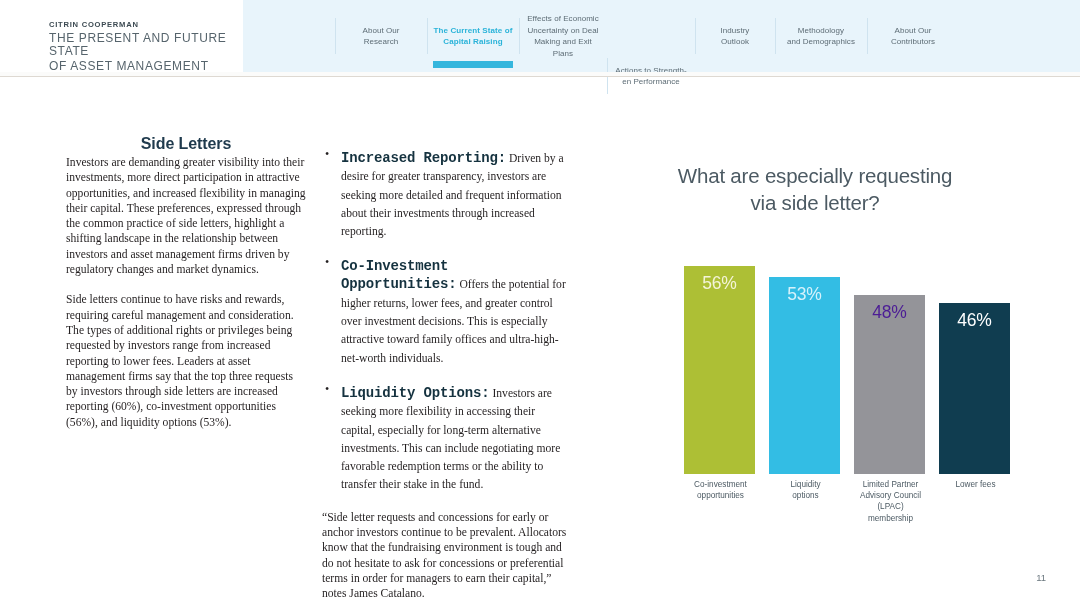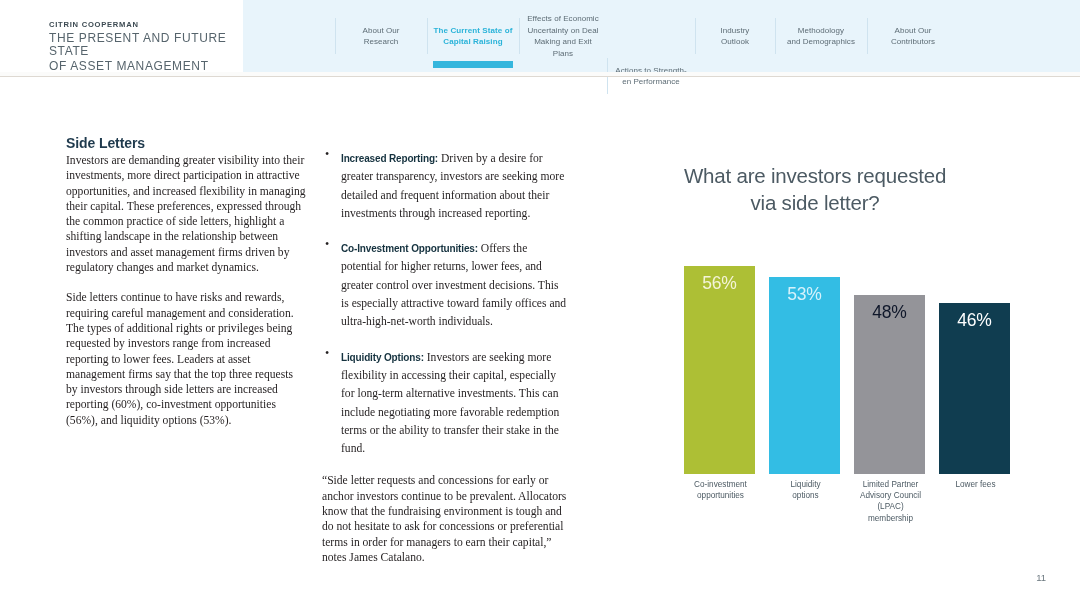--- a/index.html
+++ b/index.html
@@ -138,25 +138,26 @@
 
   .col-left {
     position: absolute;
     top: 58px;
     left: 66px;
     width: 240px;
   }
 
   .section-heading {
     font-family: "Liberation Sans", sans-serif;
-    font-size: 14px;
+    font-size: 16px;
     font-weight: bold;
     color: #1f3a4d;
     letter-spacing: -0.1px;
     margin-bottom: 2px;
+    text-align: center;
   }
 
   .body-serif {
     font-family: "Liberation Serif", serif;
     font-size: 11.6px;
     line-height: 15.3px;
     color: #231f20;
     text-align: left;
   }
 
@@ -178,22 +179,22 @@
     content: "\2022";
     position: absolute;
     left: 3px;
     top: -1px;
     font-family: "Liberation Serif", serif;
     font-size: 12px;
     color: #231f20;
     line-height: 15.3px;
   }
   .bullet-lead {
-    font-family: Liberation Sans, sans-serif;
-    font-size: 10px;
+    font-family: Liberation Mono, monospace;
+    font-size: 14px;
     font-weight: bold;
     color: #15323f;
     letter-spacing: -0.15px;
   }
   .bullet-text {
     font-family: "Liberation Serif", serif;
     font-size: 11.6px;
     line-height: 15.3px;
     color: #231f20;
   }
@@ -332,39 +333,39 @@
       <div id="bullet-list">
           <div class="bullet-item"><span class="bullet-lead">Increased Reporting:</span><span class="bullet-text"> Driven by a desire for greater transparency, investors are seeking more detailed and frequent information about their investments through increased reporting.</span></div>
           <div class="bullet-item"><span class="bullet-lead">Co-Investment Opportunities:</span><span class="bullet-text"> Offers the potential for higher returns, lower fees, and greater control over investment decisions. This is especially attractive toward family offices and ultra-high-net-worth individuals.</span></div>
           <div class="bullet-item"><span class="bullet-lead">Liquidity Options:</span><span class="bullet-text"> Investors are seeking more flexibility in accessing their capital, especially for long-term alternative investments. This can include negotiating more favorable redemption terms or the ability to transfer their stake in the fund.</span></div>
         </div>
       <div class="body-serif quote-para">“Side letter requests and concessions for early or anchor investors continue to be prevalent. Allocators know that the fundraising environment is tough and do not hesitate to ask for concessions or preferential terms in order for managers to earn their capital,” notes James Catalano.</div>
     </div>
 
     <div class="chart">
       <div class="chart-title">
-        <div>What are investors requested</div>
+        <div>What are especially requesting</div>
         <div>via side letter?</div>
       </div>
       <div class="plot" id="chart-plot">
           <div class="bar-slot" style="left: 88px;">
             <div class="bar" style="height: 208px; background: rgb(173, 191, 53);">
               <div class="bar-value" style="color: rgb(244, 244, 216);">56%</div>
             </div>
             <div class="cat-label">Co-investment<br>opportunities</div>
           </div>
           <div class="bar-slot" style="left: 173px;">
             <div class="bar" style="height: 197px; background: rgb(51, 189, 228);">
               <div class="bar-value" style="color: rgb(214, 242, 251);">53%</div>
             </div>
             <div class="cat-label">Liquidity<br>options</div>
           </div>
           <div class="bar-slot" style="left: 258px;">
             <div class="bar" style="height: 179px; background: rgb(148, 148, 153);">
-              <div class="bar-value" style="color: #0f172a;">48%</div>
+              <div class="bar-value" style="color: #4c1d95;">48%</div>
             </div>
             <div class="cat-label">Limited Partner<br>Advisory Council<br>(LPAC)<br>membership</div>
           </div>
           <div class="bar-slot" style="left: 343px;">
             <div class="bar" style="height: 171px; background: rgb(16, 61, 80); padding-left: 33px;">
               <div class="bar-value" style="color: rgb(255, 255, 255);">46%</div>
             </div>
             <div class="cat-label">Lower fees</div>
           </div>
         </div>

